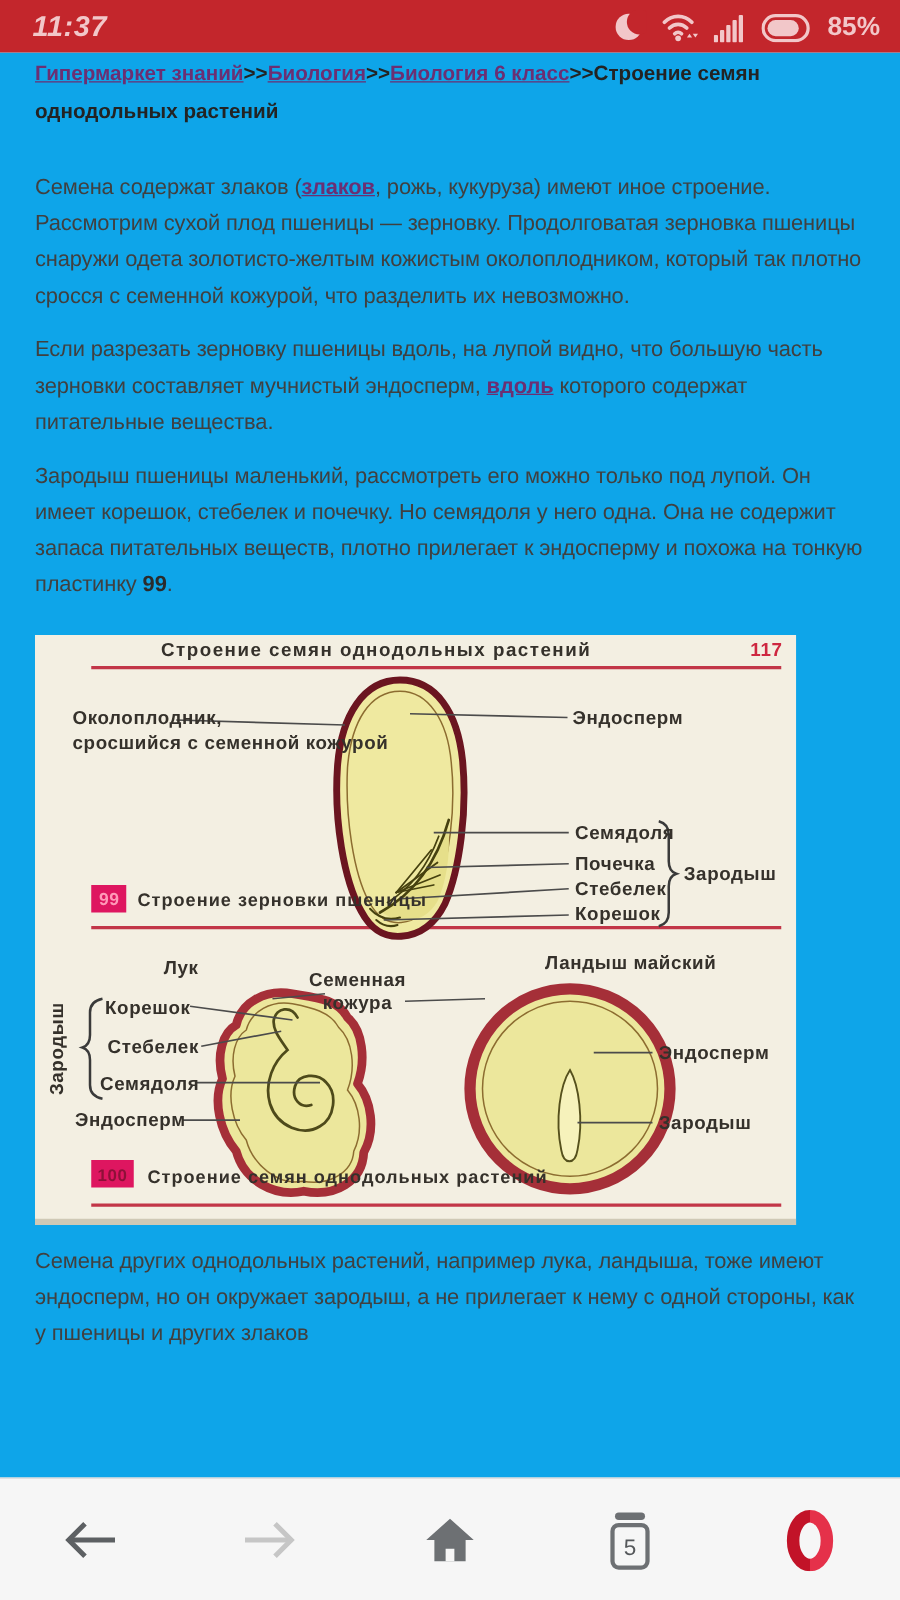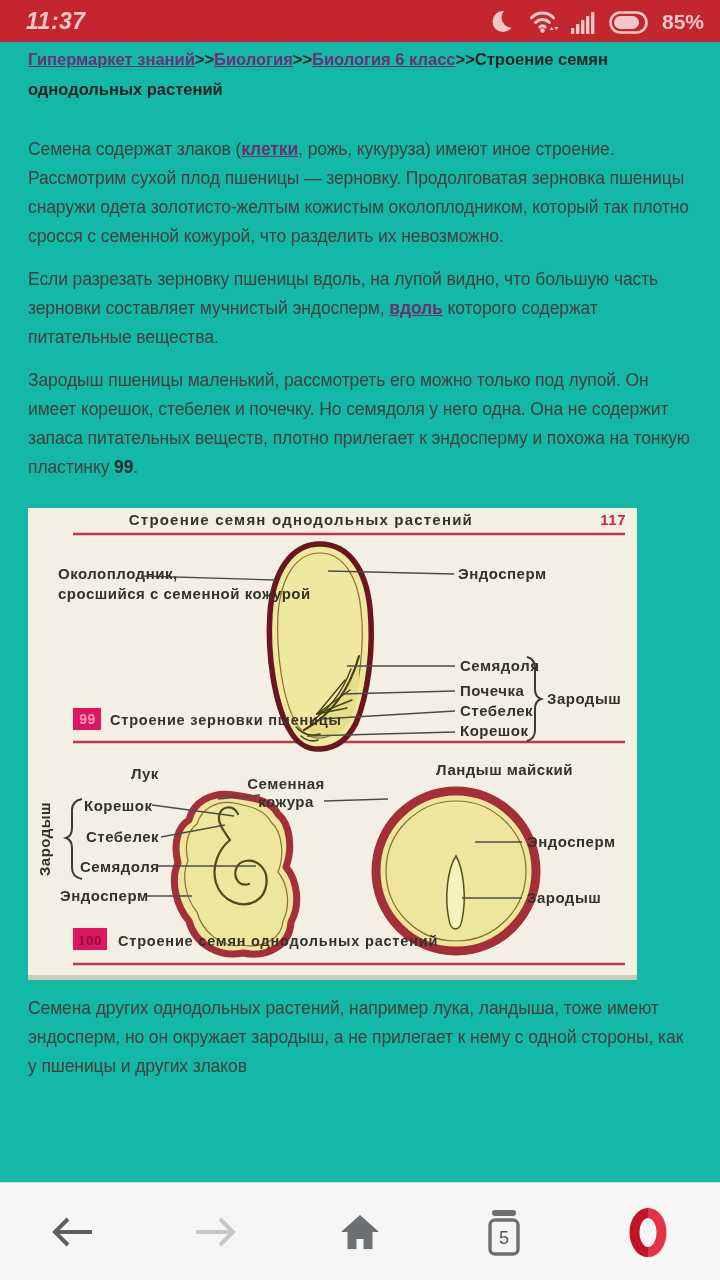--- a/index.html
+++ b/index.html
@@ -13,21 +13,21 @@
     position:absolute;top:0;left:0;right:0;height:42px;
     background:#c3262c;color:#f2c7c9;
     display:flex;align-items:center;z-index:20;
   }
   .status-time{font-size:23px;font-weight:bold;margin-left:26px;letter-spacing:.5px;font-style:italic;}
   .status-icons{margin-left:auto;display:flex;align-items:flex-end;gap:12px;margin-right:16px;}
   .battery-pct{font-size:21px;font-weight:bold;}
   
   .content{
     position:absolute;top:42px;left:0;right:0;bottom:97px;
-    background:#14b8a6;padding:0 28px;overflow:hidden;color:#404040;
+    background:#0ea5e9;padding:0 28px;overflow:hidden;color:#404040;
   }
   .breadcrumb{margin-top:2px;font-size:16.5px;font-weight:bold;line-height:30px;color:#232323;}
   .breadcrumb a{color:#6b2f73;text-decoration:underline;cursor:pointer;}
   .breadcrumb .sep{color:#232323;}
   .heading{font-size:17.5px;font-weight:bold;color:#3a3a3a;margin:40px 0 0;}
   p.body{font-size:17.5px;line-height:29px;margin:14px 0 0;color:#404040;letter-spacing:-0.1px;}
   p.body.first{margin-top:31px;}
   p.body .link{color:#6b2f73;font-weight:bold;text-decoration:underline;cursor:pointer;}
   p.body .num{font-weight:bold;color:#2b2b2b;}
   .figure{display:block;margin-top:26px;}
@@ -74,21 +74,21 @@
     </svg>
     <span class="battery-pct">85%</span>
   </span>
 </div>
 
 <div class="content">
 
   <div class="breadcrumb"><a>Гипермаркет знаний</a><span class="sep">&gt;&gt;</span><a>Биология</a><span class="sep">&gt;&gt;</span><a>Биология 6 класс</a><span class="sep">&gt;&gt;</span><span class="current">Строение семян однодольных растений</span></div>
 
 
-  <p class="body first"><span>Семена содержат злаков (</span><a class="link">клетки</a><span>, рожь, кукуруза) имеют иное строение. Рассмотрим сухой плод пшеницы — зерновку. Продолговатая зерновка пшеницы снаружи одета золотисто-желтым кожистым околоплодником, который так плотно сросся с семенной кожурой, что разделить их невозможно.</span></p>
+  <p class="body first"><span>Семена содержат злаков (</span><a class="link">злаков</a><span>, рожь, кукуруза) имеют иное строение. Рассмотрим сухой плод пшеницы — зерновку. Продолговатая зерновка пшеницы снаружи одета золотисто-желтым кожистым околоплодником, который так плотно сросся с семенной кожурой, что разделить их невозможно.</span></p>
 
   <p class="body"><span>Если разрезать зерновку пшеницы вдоль, на лупой видно, что большую часть зерновки составляет мучнистый эндосперм, </span><a class="link">вдоль</a><span> которого содержат питательные вещества.</span></p>
 
   <p class="body"><span>Зародыш пшеницы маленький, рассмотреть его можно только под лупой. Он имеет корешок, стебелек и почечку. Но семядоля у него одна. Она не содержит запаса питательных веществ, плотно прилегает к эндосперму и похожа на тонкую пластинку </span><b class="num">99</b><span>.</span></p>
 
   <svg class="figure" viewBox="0 0 609 472" width="609" height="472">
     <rect width="609" height="472" fill="#f3efe2"></rect>
     <rect y="467" width="609" height="5" fill="#cfc9b6"></rect>
 
     <g stroke="#c23648" stroke-width="2.6">

